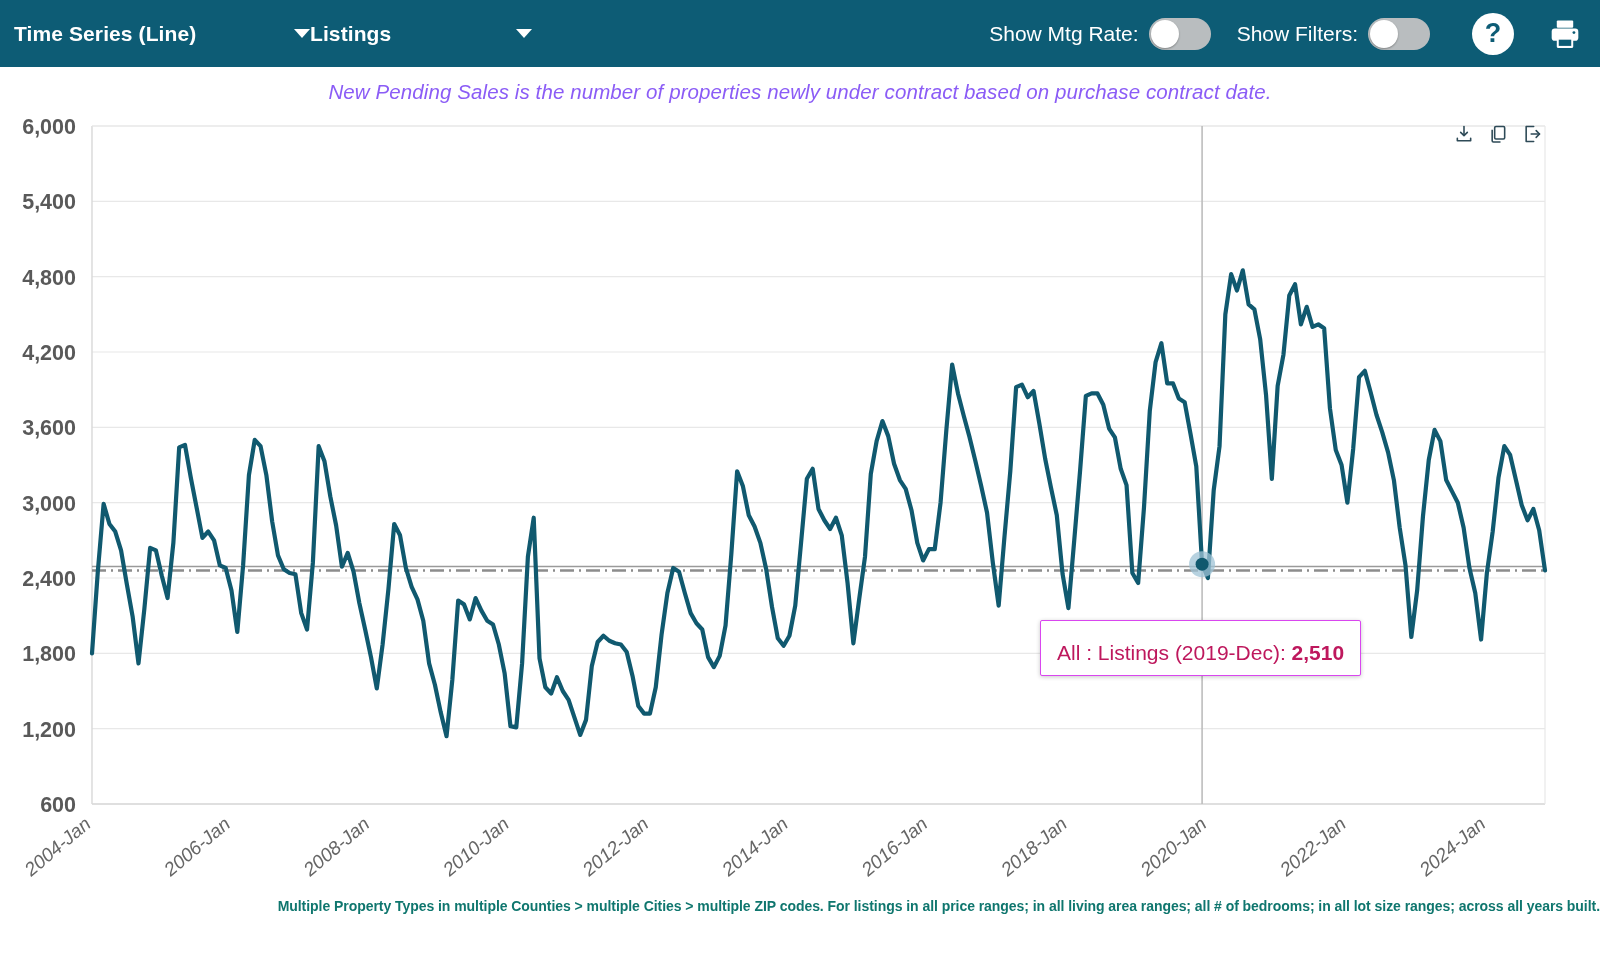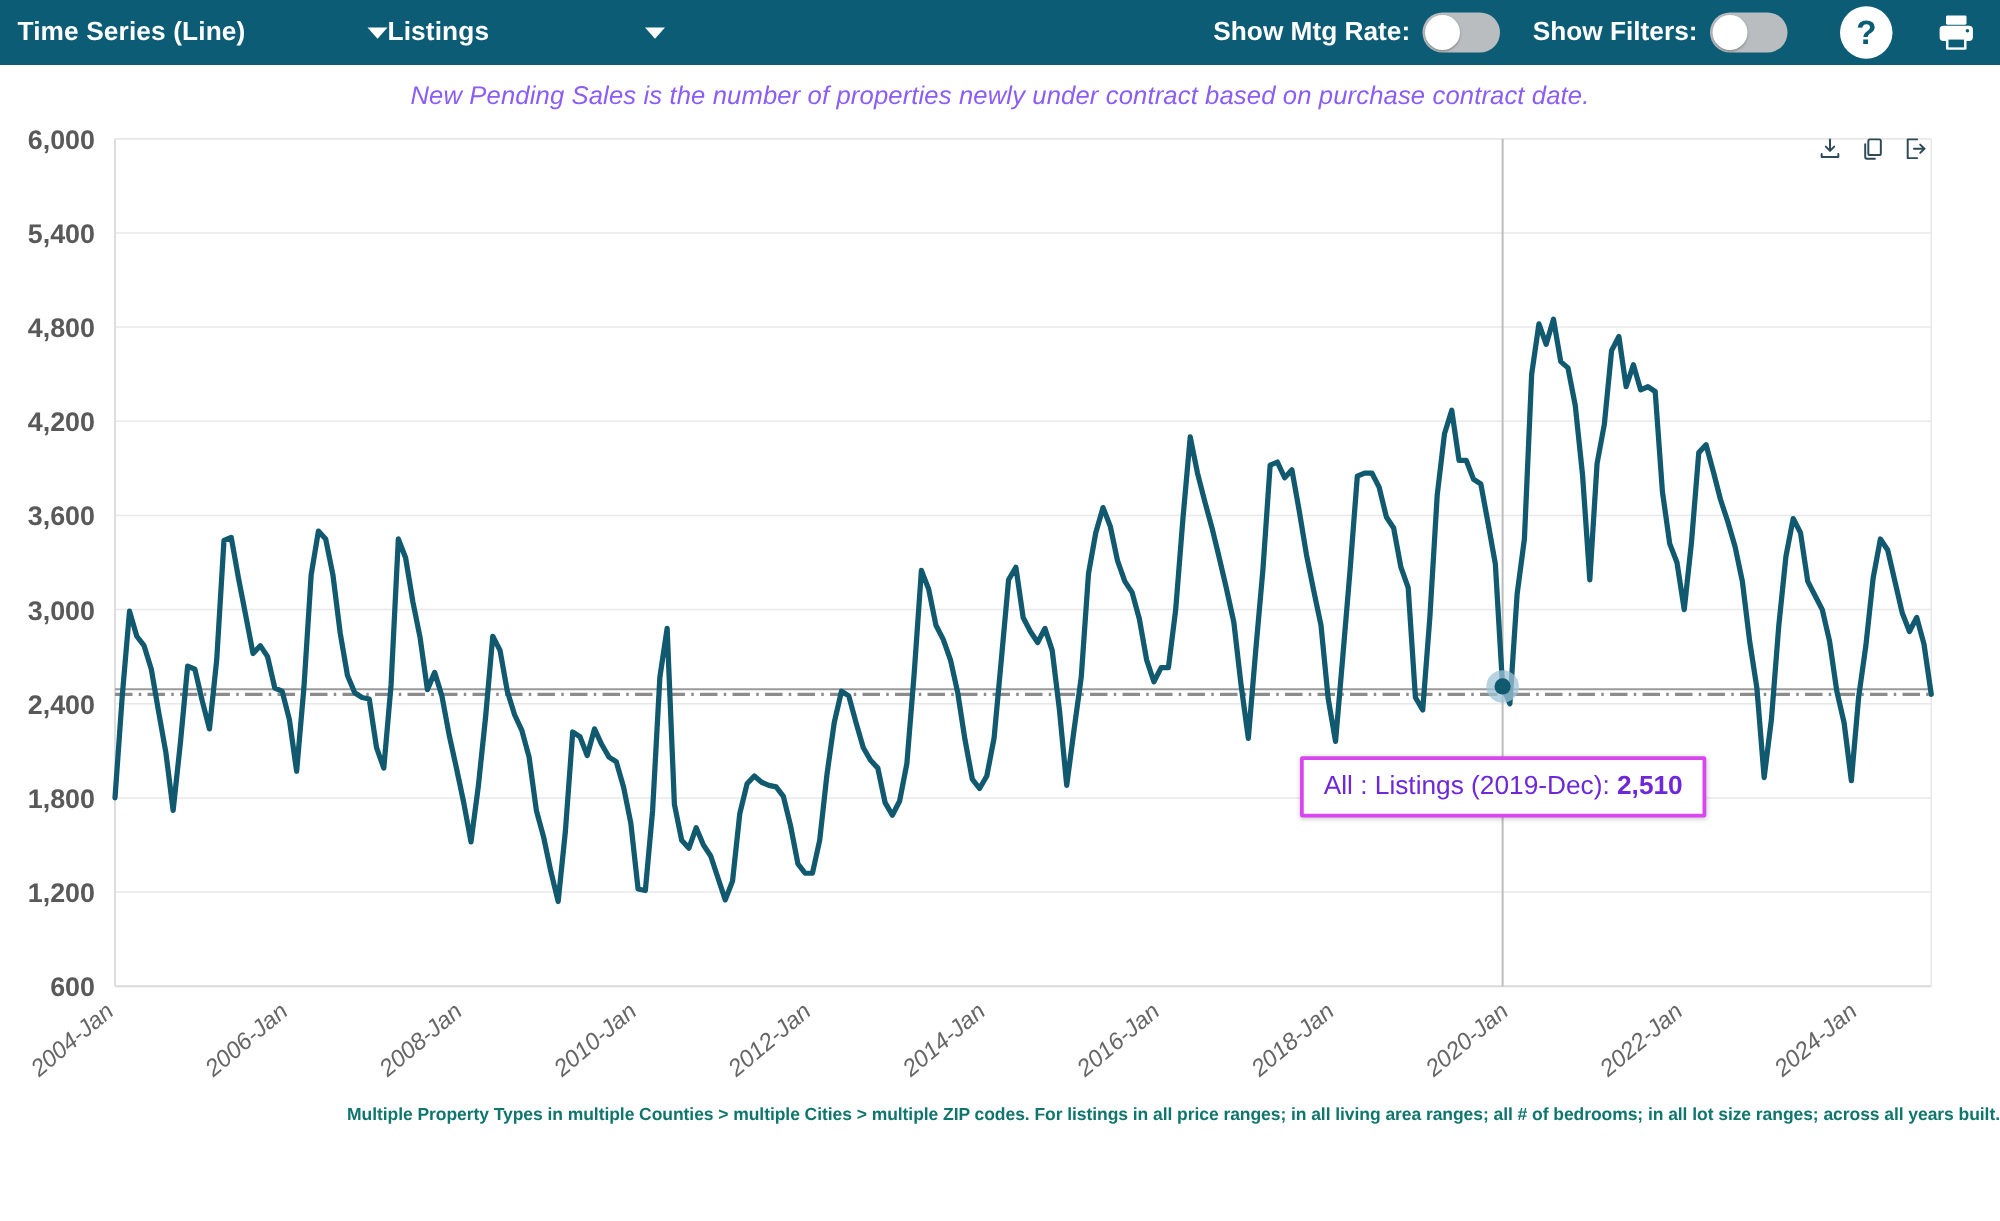--- a/index.html
+++ b/index.html
@@ -10,21 +10,21 @@
   body {
     width: 1600px;
     height: 977px;
     font-family: "Liberation Sans", sans-serif;
     overflow: hidden;
     position: relative;
   }
 
   
   #toolbar {
-    height: 52px;
+    height: 67px;
     background: #0d5c75;
     display: flex;
     align-items: center;
     padding: 0 18px 0 14px;
     box-sizing: border-box;
     color: #ffffff;
   }
   .tb-select {
     display: flex;
     align-items: center;
@@ -52,21 +52,21 @@
 
   .tb-spacer { flex: 1 1 auto; }
 
   .toggle-group {
     display: flex;
     align-items: center;
     margin-left: 26px;
   }
   .toggle-label {
     font-size: 21px;
-    font-weight: bold;
+    font-weight: normal;
     color: #ffffff;
     white-space: nowrap;
     margin-right: 10px;
   }
   .switch {
     width: 62px;
     height: 32px;
     border-radius: 16px;
     background: #b9bdbf;
     position: relative;
@@ -155,25 +155,25 @@
     stroke-dasharray: 14 5 2 5;
   }
   .crosshair { stroke: #bdbdbd; stroke-width: 1.6; }
 
   
   #tooltip {
     position: absolute;
     left: 1040px;
     top: 516px;
     background: #ffffff;
-    border: 3px solid #d946ef;
+    border: 1px solid #d946ef;
     box-shadow: 0 1px 4px rgba(0,0,0,.22);
-    padding: 9px 16px 10px 16px;
+    padding: 20px 16px 10px 16px;
     font-size: 21px;
-    color: #6d28d9;
+    color: #be185d;
     white-space: nowrap;
     border-radius: 2px;
   }
   #tooltip b { font-weight: bold; }
 
   
   #export-icons {
     position: absolute;
     right: 58px;
     top: 20px;

